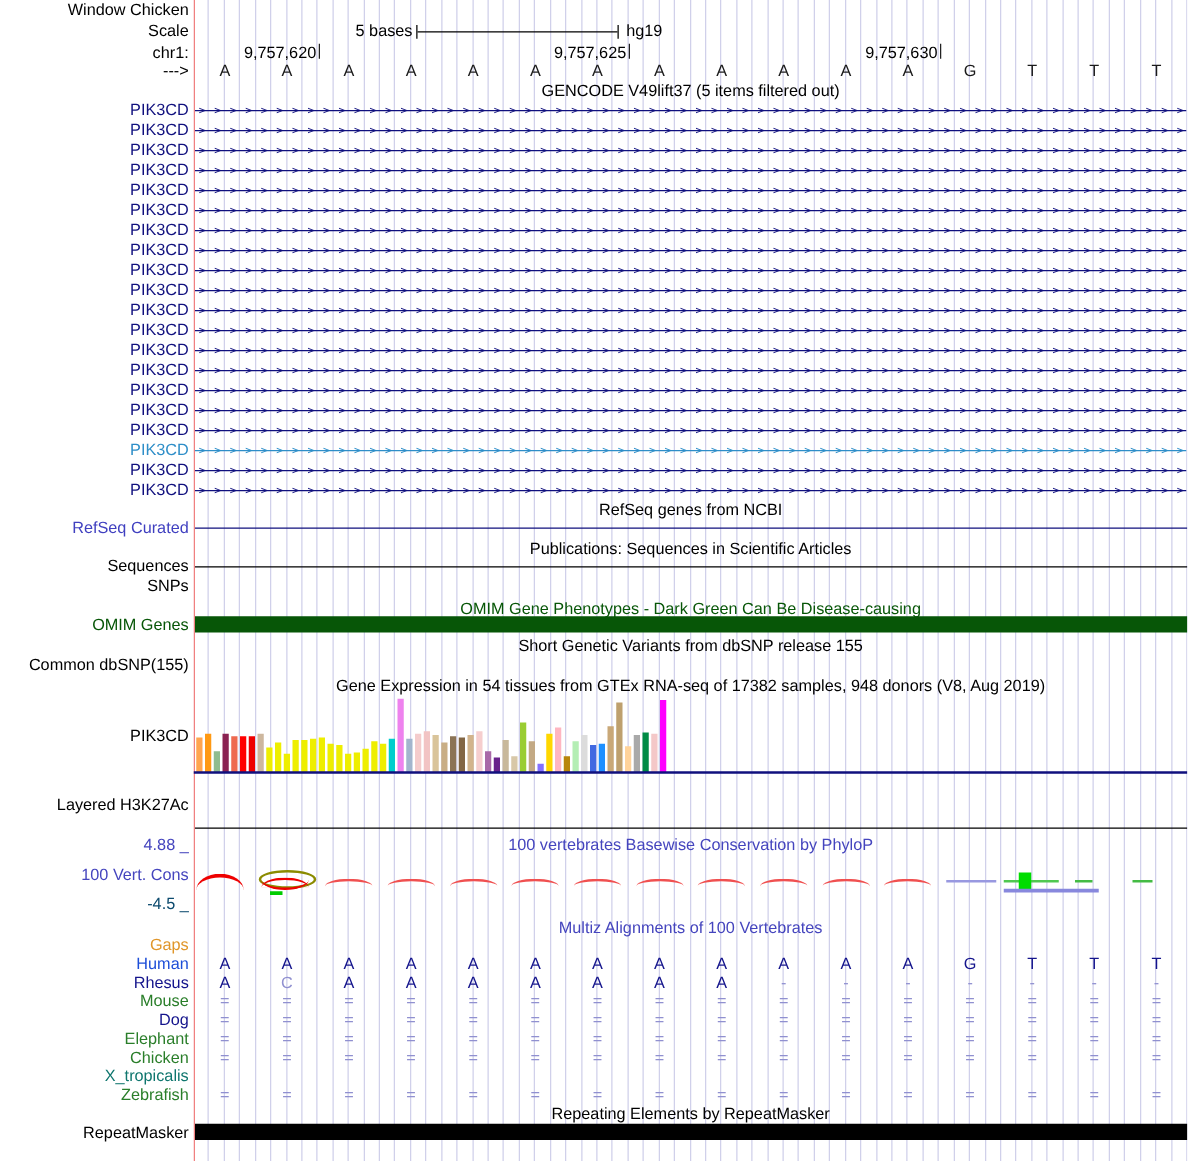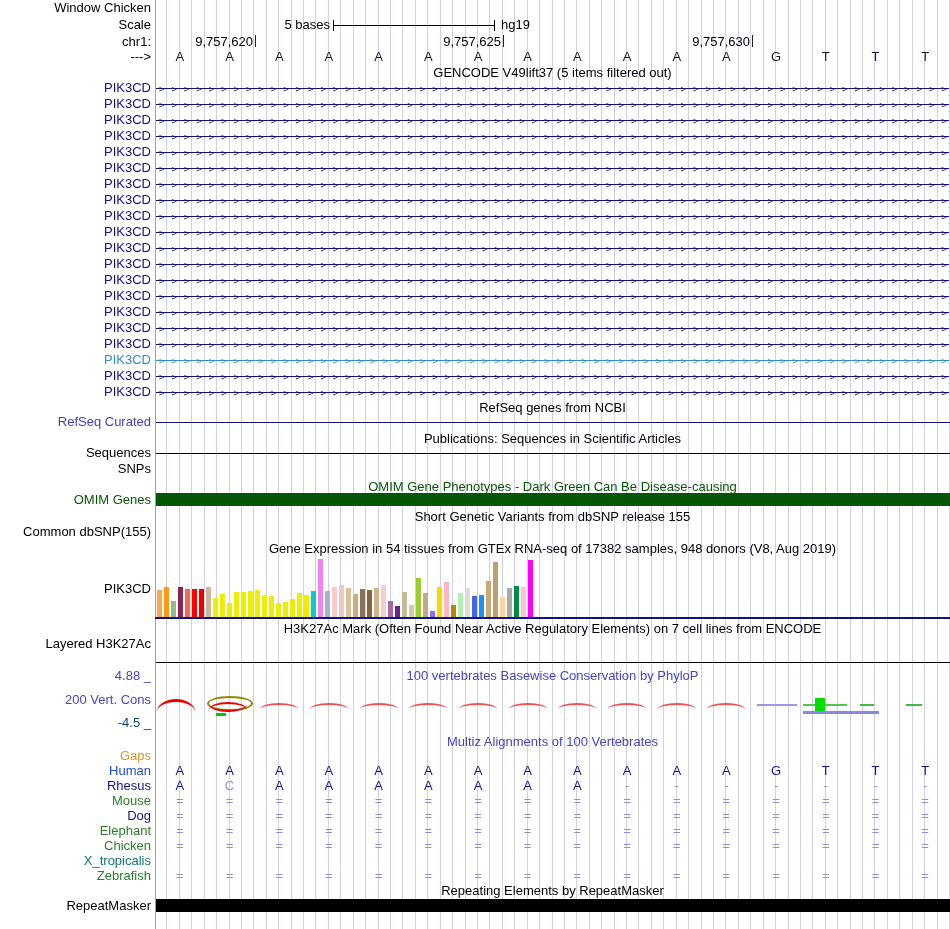--- a/index.html
+++ b/index.html
@@ -275,27 +275,26 @@
       <div class="gtex-bar" style="left: 486px; top: 581px; width: 5px; height: 37px; background: rgb(201, 168, 120);"></div>
       <div class="gtex-bar" style="left: 493px; top: 562px; width: 5px; height: 56px; background: rgb(190, 160, 110);"></div>
       <div class="gtex-bar" style="left: 500px; top: 597px; width: 5px; height: 21px; background: rgb(255, 211, 155);"></div>
       <div class="gtex-bar" style="left: 507px; top: 588px; width: 5px; height: 30px; background: rgb(169, 169, 169);"></div>
       <div class="gtex-bar" style="left: 514px; top: 586px; width: 5px; height: 32px; background: rgb(0, 139, 69);"></div>
       <div class="gtex-bar" style="left: 521px; top: 587px; width: 5px; height: 31px; background: rgb(244, 200, 200);"></div>
       <div class="gtex-bar" style="left: 528px; top: 560px; width: 5px; height: 58px; background: rgb(255, 0, 255);"></div>
     </div>
   <div class="abs" id="gtex-baseline" style="left: 155px; width: 795px; top: 617px; height: 2px; background: rgb(16, 16, 126);"></div>
 
-  <div class="ctitle" style="top:622px">H3K27Ac Mark (Often Found Near Active Regulatory Elements) on 7 cell lines from ENCODE</div>
   <div class="llabel" style="top:637px">Layered H3K27Ac</div>
   <div class="hline" style="left:156px;width:794px;top:662px;background:#000"></div>
 
   <div class="ctitle" id="cons-title" style="top: 669px; color: rgb(69, 69, 190);">100 vertebrates Basewise Conservation by PhyloP</div>
   <div class="llabel" id="cons-max" style="top: 669px; color: rgb(69, 69, 190);">4.88 _</div>
-  <div class="llabel" id="cons-label" style="top: 693px; color: rgb(69, 69, 190);">200 Vert. Cons</div>
+  <div class="llabel" id="cons-label" style="top: 693px; color: rgb(69, 69, 190);">100 Vert. Cons</div>
   <div class="llabel" id="cons-min" style="top: 716px; color: #0c4a6e;">-4.5 _</div>
   <div id="cons-marks">
       <div class="mark-peak" style="left: 157px; top: 699px; width: 38px; height: 10px; border-top: 3px solid rgb(238, 0, 0);"></div>
       <div class="mark-ellipse" style="left: 207px; top: 696px; width: 42px; height: 11px; border: 2px solid rgb(139, 139, 0);"></div>
       <div class="mark-arc" style="left: 209px; top: 702px; width: 38px; height: 6px; border-top: 2px solid rgb(238, 0, 0);"></div>
       <div class="mark-arcdown" style="left: 209px; top: 704px; width: 38px; height: 6px; border-bottom: 2px solid rgb(238, 0, 0);"></div>
       <div class="mark-bar" style="left: 216px; top: 713px; width: 10px; height: 3px; background: rgb(0, 204, 0);"></div>
       <div class="mark-arc" style="left: 260px; top: 703px; width: 38px; height: 4px; border-top: 2px solid rgb(240, 80, 80);"></div>
       <div class="mark-arc" style="left: 310px; top: 703px; width: 38px; height: 4px; border-top: 2px solid rgb(240, 80, 80);"></div>
       <div class="mark-arc" style="left: 360px; top: 703px; width: 38px; height: 4px; border-top: 2px solid rgb(240, 80, 80);"></div>

